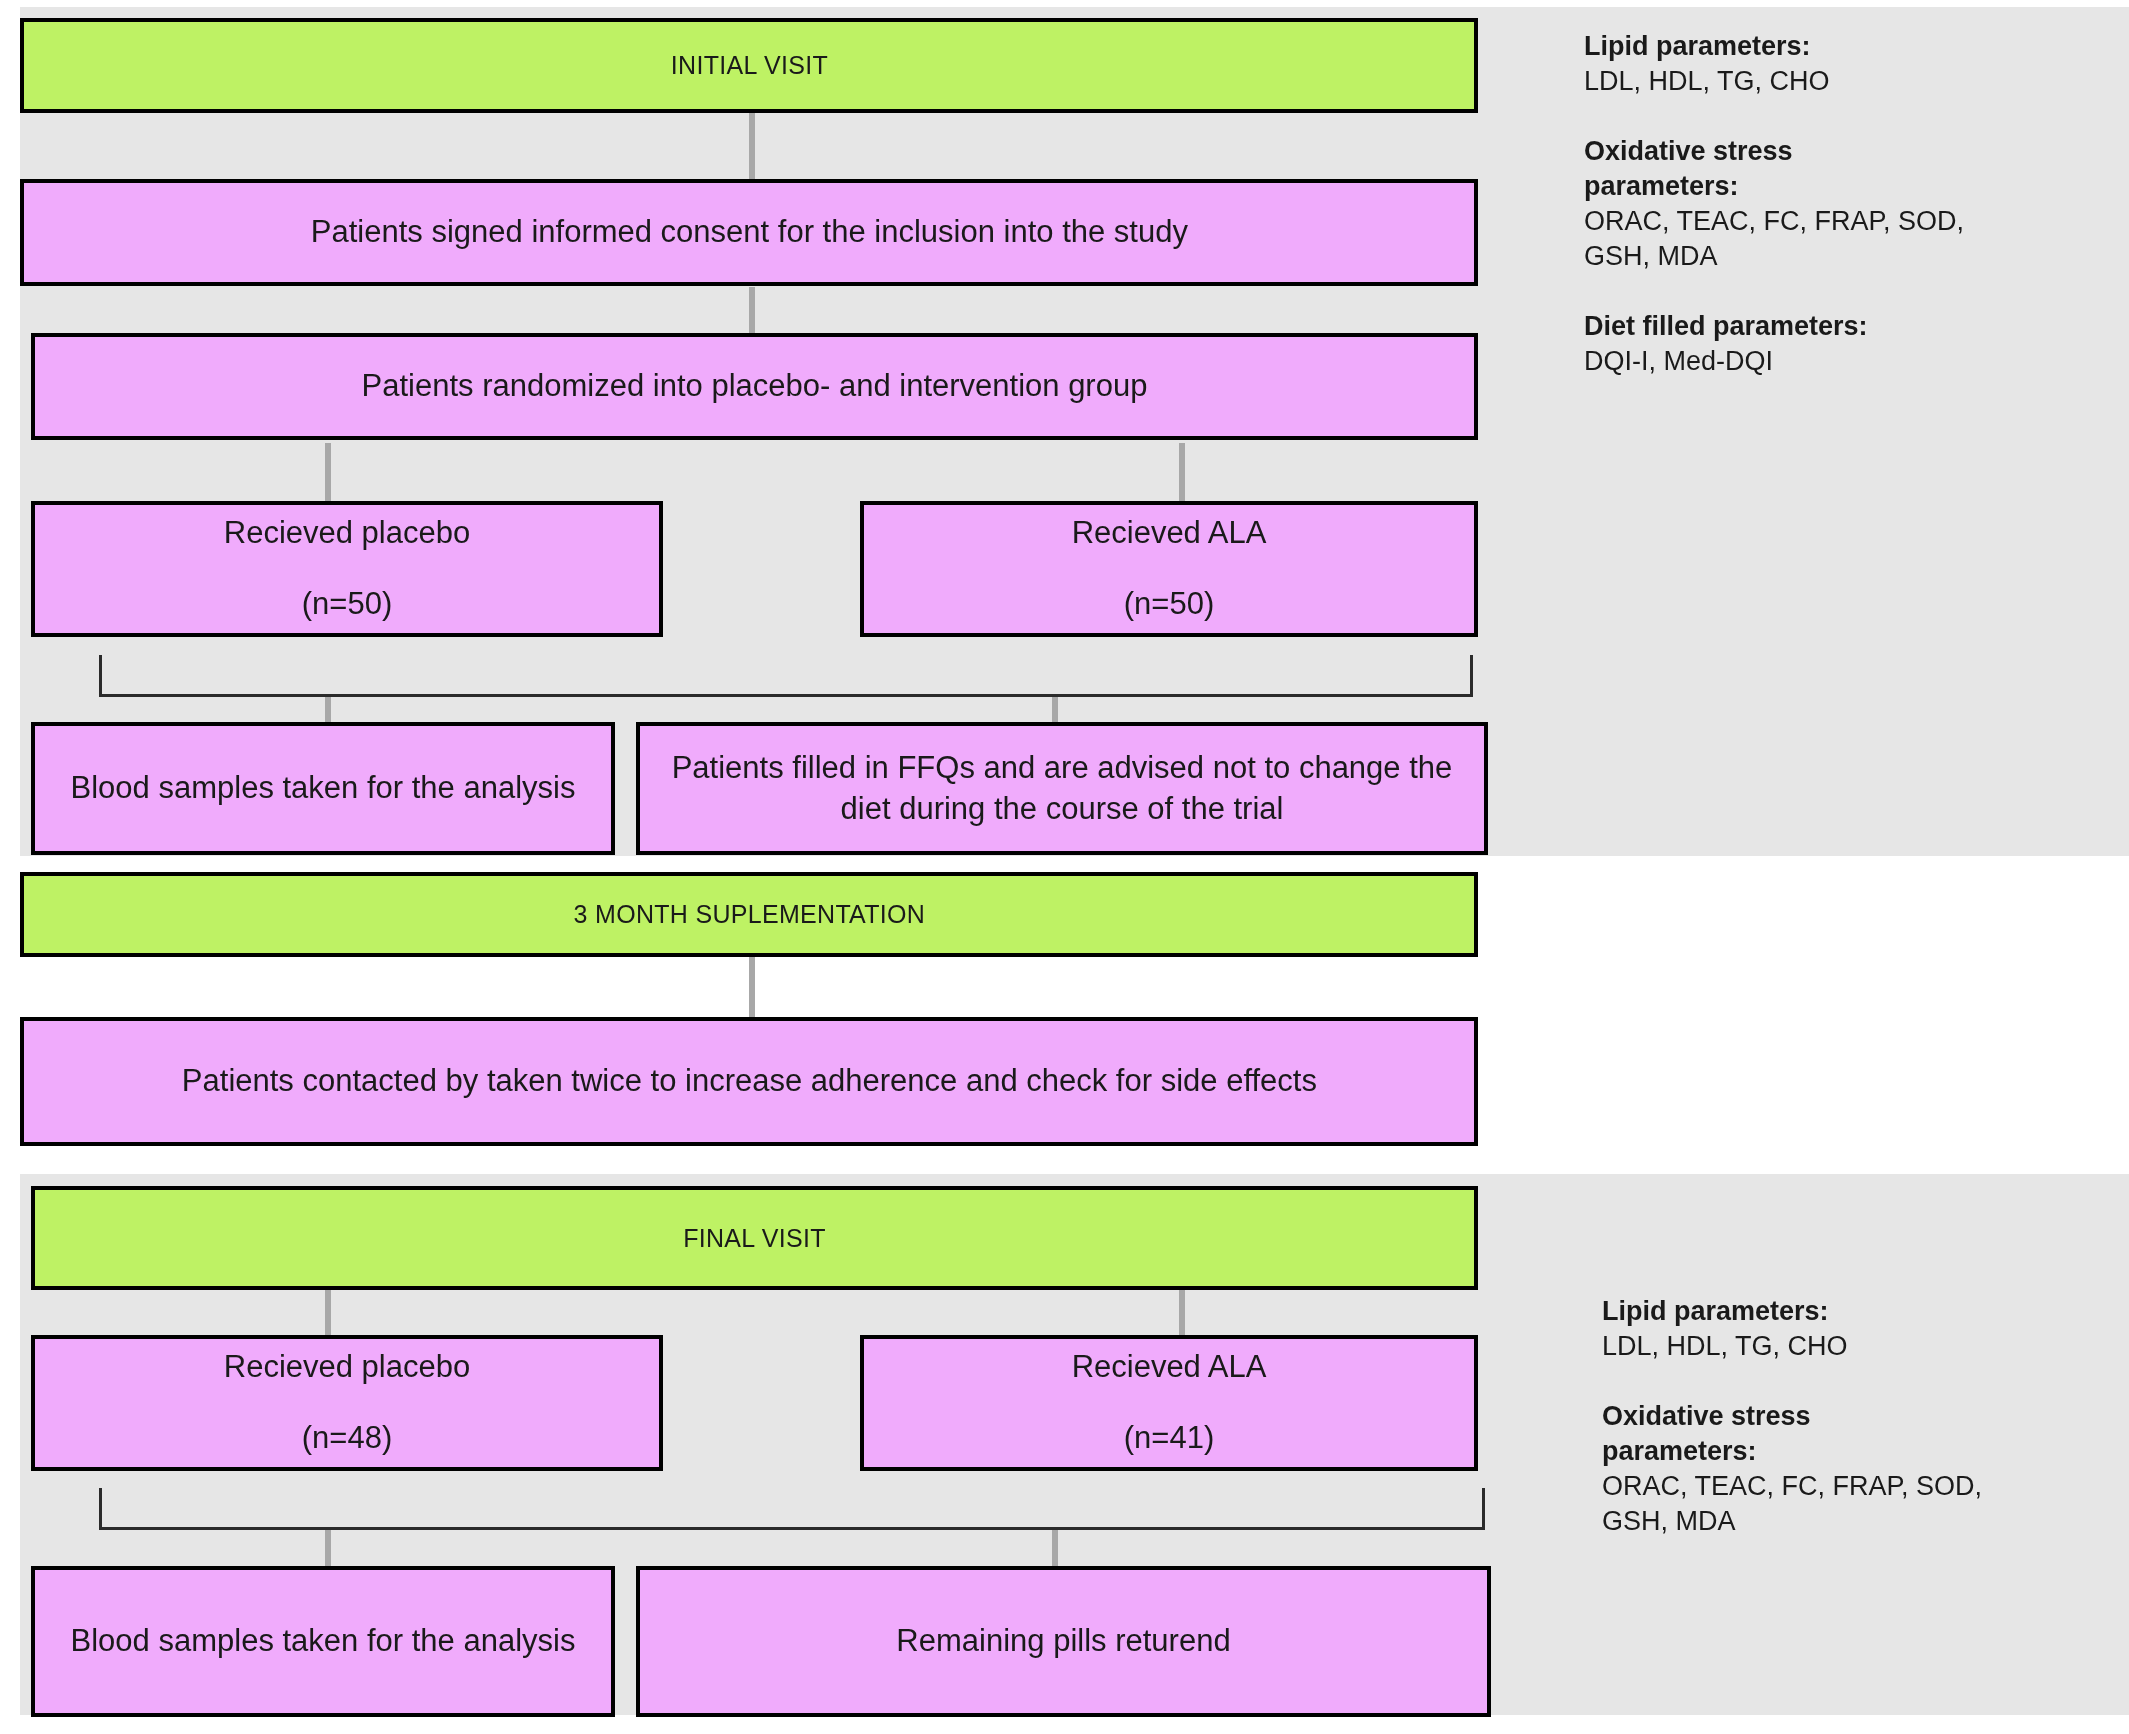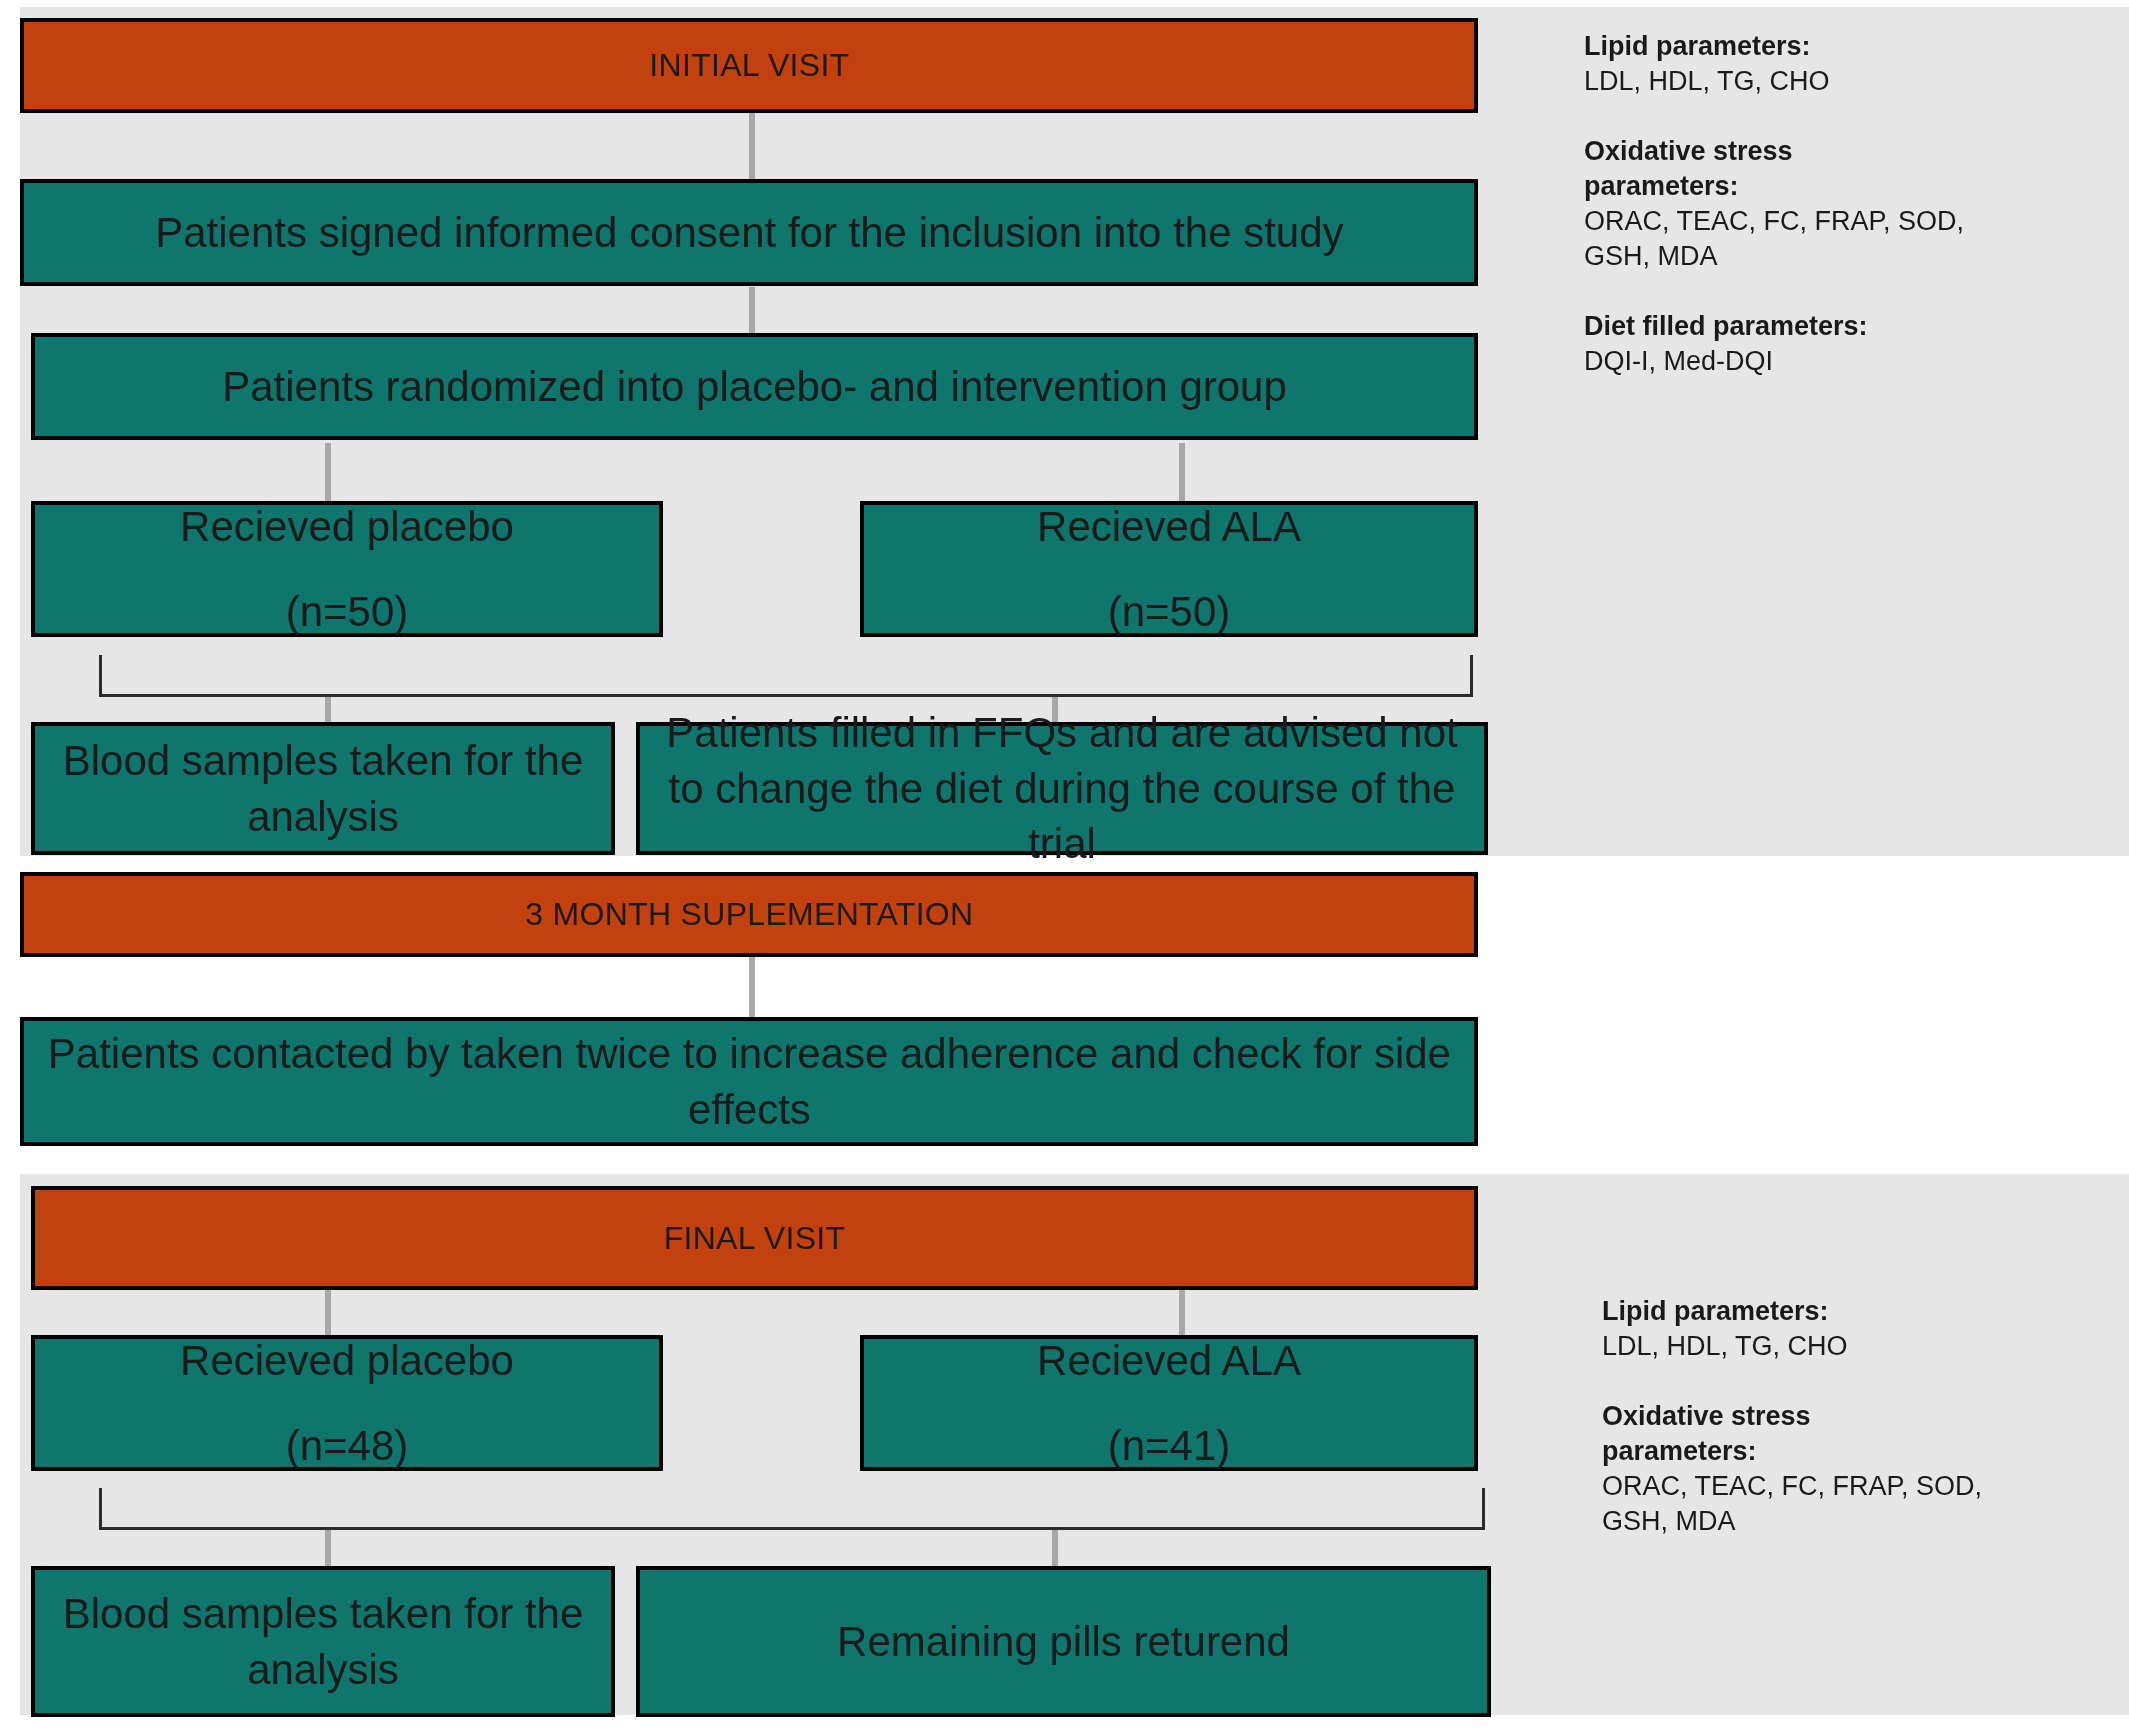--- a/index.html
+++ b/index.html
@@ -21,35 +21,35 @@
   .band {
     position: absolute;
     background: #e6e6e6;
     z-index: 0;
   }
 
   
   .box {
     position: absolute;
     border: 4.1px solid #000000;
-    background: #0f766e;
+    background: #f0abfc;
     display: flex;
     flex-direction: column;
     align-items: center;
     justify-content: center;
     text-align: center;
     color: #1a1a1a;
-    font-size: 42px;
+    font-size: 31px;
     line-height: 1.32;
     padding: 4.1px 12.2px;
     z-index: 3;
   }
   .box.header {
-    background: #c2410c;
-    font-size: 32px;
+    background: #bef264;
+    font-size: 25px;
     letter-spacing: 0.3px;
   }
   .box .l2 { margin-top: 30px; }
 
   
   .vline {
     position: absolute;
     background: #a8a8a8;
     width: 6.1px;
     z-index: 2;

